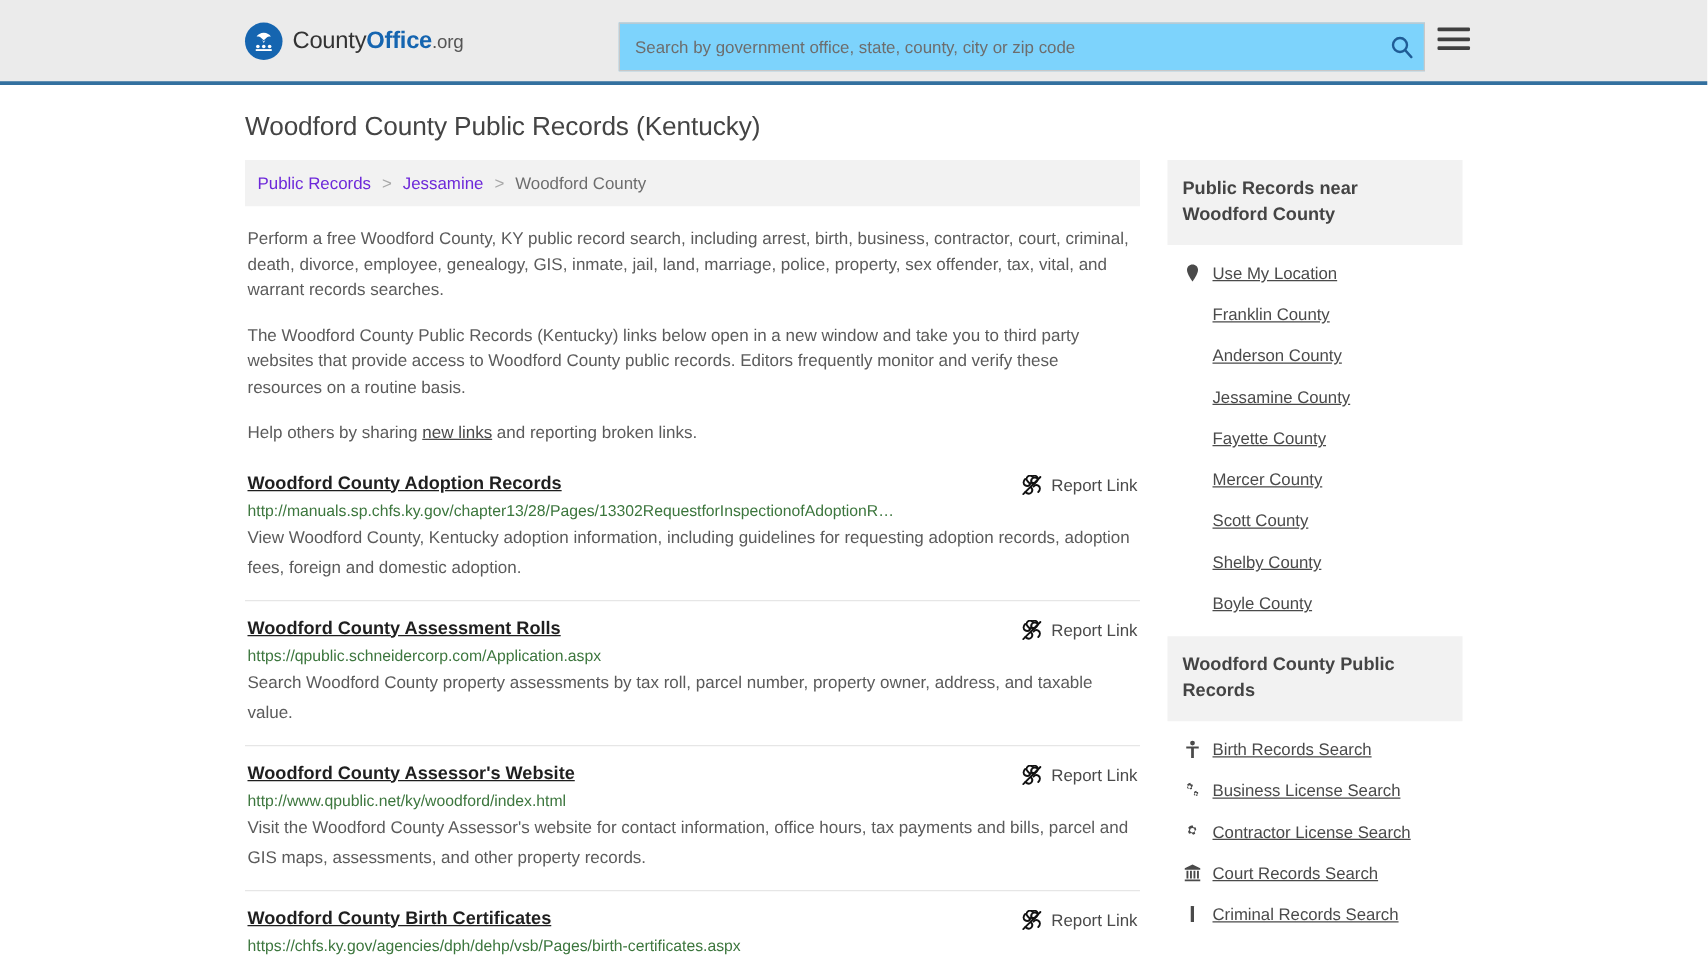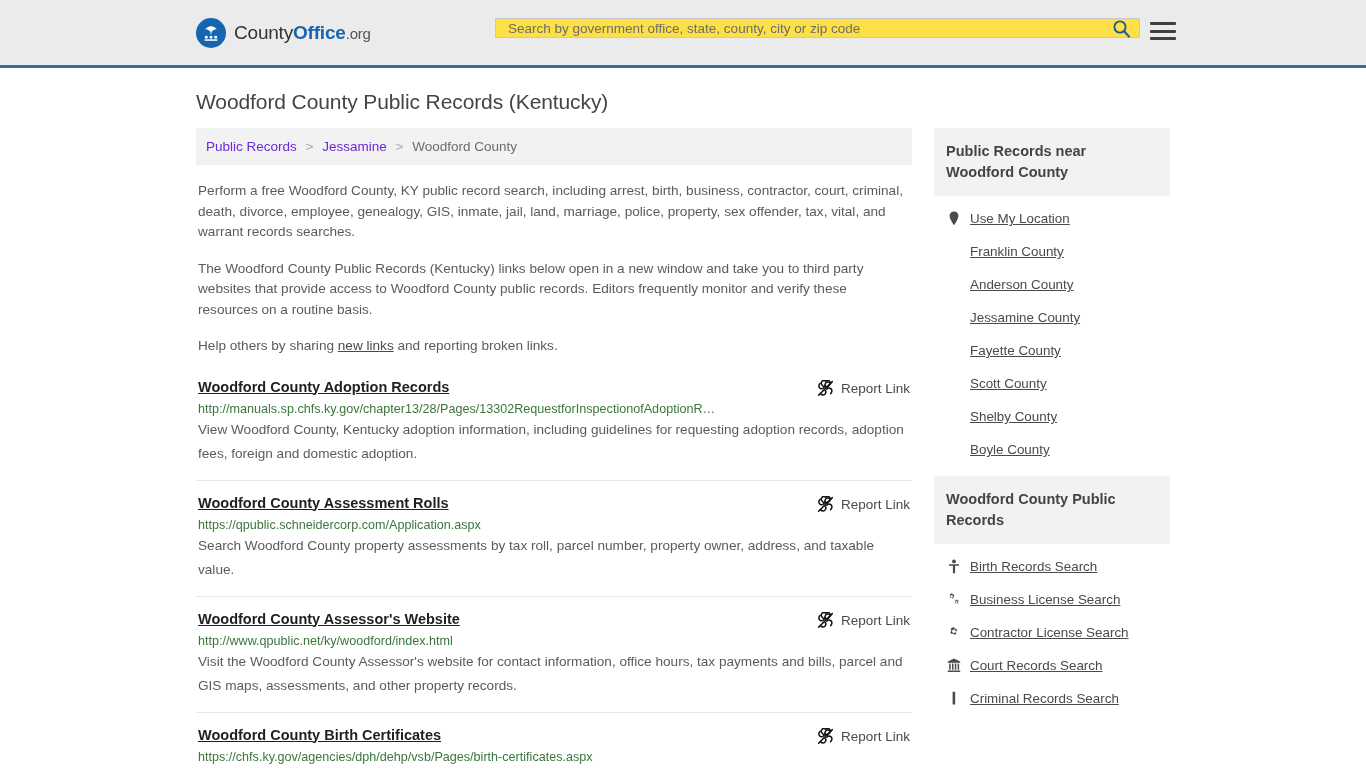--- a/index.html
+++ b/index.html
@@ -45,24 +45,24 @@
   }
   .bt-county { color: #333333; }
   .bt-office { color: #1565b0; font-weight: bold; }
   .bt-org { color: #555555; font-size: 15px; }
 
   .search-wrap {
     position: absolute;
     left: 495px;
     top: 18px;
     width: 645px;
-    height: 20px;
-    display: flex;
-    align-items: center;
-    background: #fde047;
+    height: 39px;
+    display: flex;
+    align-items: center;
+    background: #7dd3fc;
     border: 1px solid #c8c8c8;
     padding: 0 6px 0 10px;
   }
   .search-input {
     flex: 1;
     border: 0;
     outline: 0;
     font-size: 13.5px;
     color: #444444;
     font-family: "Liberation Sans", sans-serif;
@@ -394,20 +394,24 @@
             <div class="panel-item">
               <span class="ico spacer"></span>
               <a href="#">Jessamine County</a>
             </div>
             <div class="panel-item">
               <span class="ico spacer"></span>
               <a href="#">Fayette County</a>
             </div>
             <div class="panel-item">
               <span class="ico spacer"></span>
+              <a href="#">Mercer County</a>
+            </div>
+            <div class="panel-item">
+              <span class="ico spacer"></span>
               <a href="#">Scott County</a>
             </div>
             <div class="panel-item">
               <span class="ico spacer"></span>
               <a href="#">Shelby County</a>
             </div>
             <div class="panel-item">
               <span class="ico spacer"></span>
               <a href="#">Boyle County</a>
             </div>

